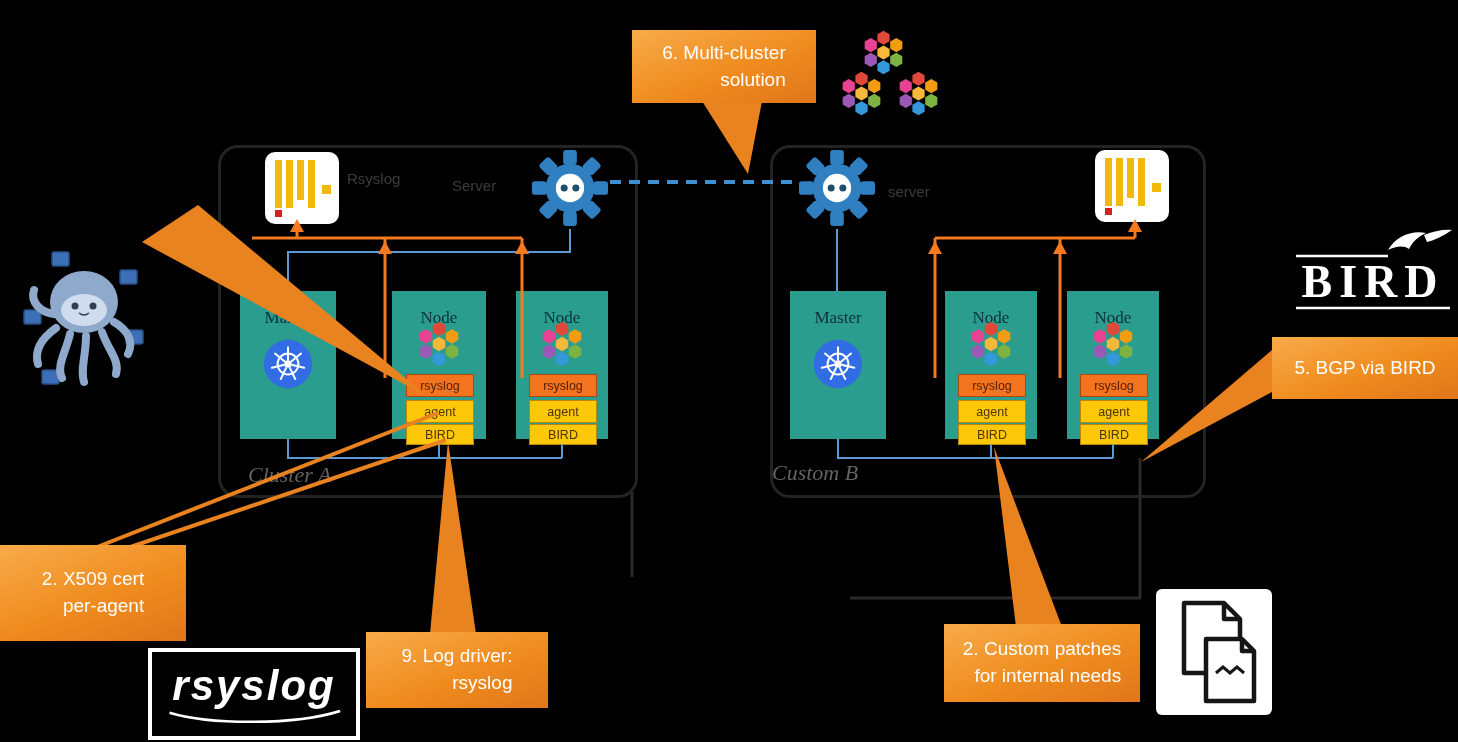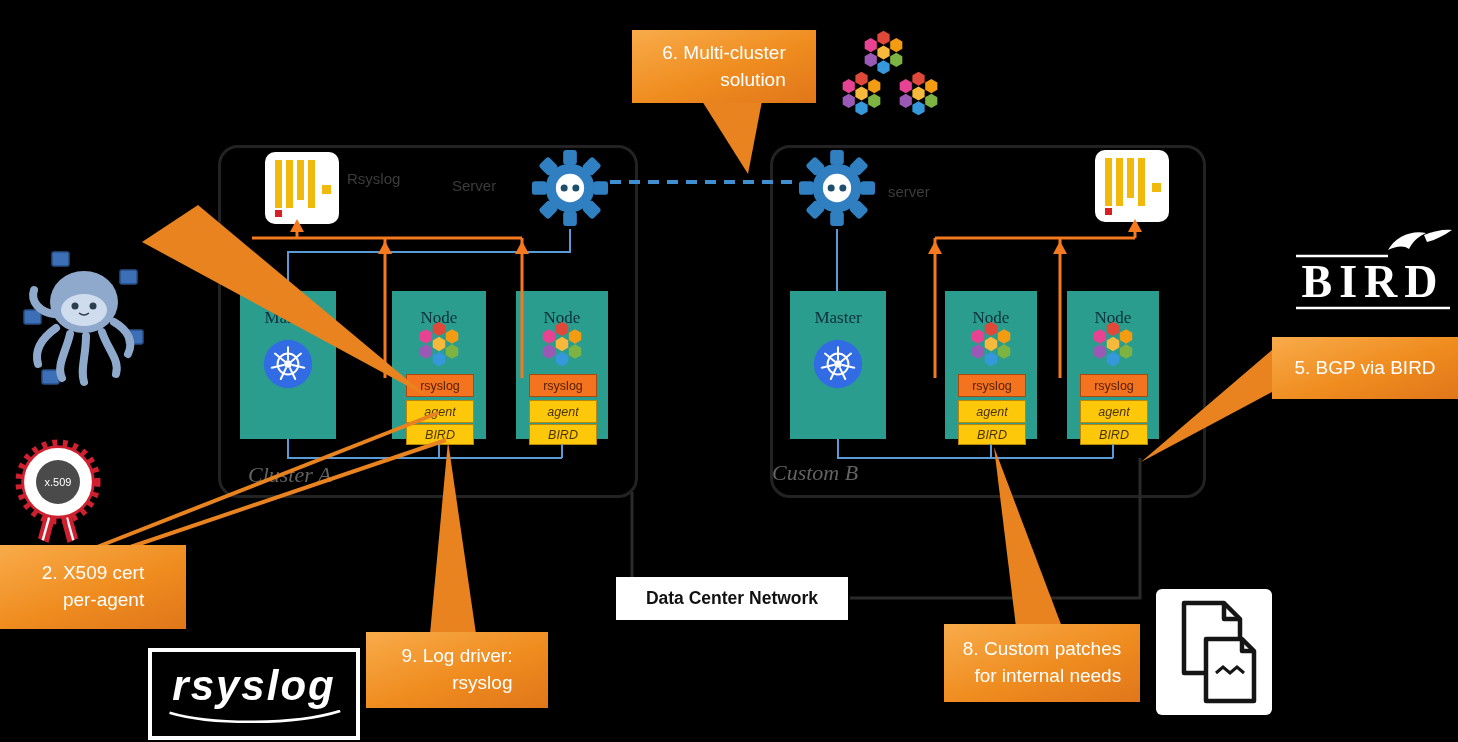--- a/index.html
+++ b/index.html
@@ -14,21 +14,21 @@
   .cluster-label{position:absolute;font-family:"Liberation Serif",serif;font-style:italic;
                  font-size:22px;color:#636363;z-index:2;}
   .faint{position:absolute;font-size:15px;color:#3c3c3c;z-index:2;}
   .logicon{position:absolute;width:74px;height:72px;background:#fff;border-radius:10px;z-index:2;}
   .gearwrap{position:absolute;width:78px;height:78px;z-index:2;}
   .knode{position:absolute;background:#2a9d8f;z-index:2;}
   .knode-title{font-family:"Liberation Serif",serif;font-size:17px;color:#0e2f3c;text-align:center;padding-top:17px;}
   .nodeicon{position:absolute;}
   .stackbox{position:absolute;z-index:3;display:flex;align-items:center;justify-content:center;font-size:12.5px;}
   .sb-o{background:#f4731f;border:1px solid #a84a0e;color:#511f04;}
-  .sb-y{background:#fec80a;border:1px solid #b8860b;color:#4a3500;font-style:italic;}
+  .sb-y{background:#fec80a;border:1px solid #b8860b;color:#4a3500;}
   .netbox{position:absolute;z-index:10;background:#fff;display:flex;align-items:center;justify-content:center;
           font-size:17.5px;font-weight:700;color:#111;}
   .lines{position:absolute;left:0;top:0;z-index:5;pointer-events:none;}
   .blk{stroke:#2a2a2a;stroke-width:3;fill:none;}
   .blu{stroke:#5b9bd5;stroke-width:2;fill:none;}
   .dash{stroke:#3f8fd2;stroke-width:4;stroke-dasharray:11 8;fill:none;}
   .org{stroke:#f4791f;stroke-width:3;fill:none;}
   .orgf{fill:#f4791f;}
   .beam{fill:#e8831f;}
   .beamline{stroke:#e8831f;stroke-width:4;}
@@ -274,31 +274,30 @@
 
     <polygon class="beam" points="142,242 198,205 428,397"></polygon>
     <line class="beamline" x1="92" y1="549" x2="438" y2="413"></line>
     <line class="beamline" x1="92" y1="560" x2="446" y2="440"></line>
     <polygon class="beam" points="430,634 476,634 448,441"></polygon>
     <polygon class="beam" points="1016,627 1062,627 994,447"></polygon>
     <polygon class="beam" points="1272,350 1272,392 1141,462"></polygon>
     <polygon class="beam" points="702,101 762,101 748,174"></polygon>
   </svg>
 
-  <div class="callout" style="left:0px;top:545px;width:186px;height:84px">2. X509 cert
+  <div class="callout" style="left:0px;top:545px;width:186px;height:96px">2. X509 cert
 per-agent</div>
   <div class="callout" style="left:366px;top:632px;width:182px;height:76px">9. Log driver:
 rsyslog</div>
-  <div class="callout" style="left:944px;top:624px;width:196px;height:78px">8. Custom patches
+  <div class="callout" style="left:944px;top:624px;width:196px;height:78px">2. Custom patches
 for internal needs</div>
   <div class="callout" style="left:1272px;top:337px;width:186px;height:62px">5. BGP via BIRD</div>
   <div class="callout" style="left:632px;top:30px;width:184px;height:73px">6. Multi-cluster
 solution</div>
 
-  <div class="netbox" style="left:616px;top:577px;width:232px;height:43px">Data Center Network</div>
 
   <div class="octo" style="left:22px;top:250px;width:125px;height:140px">
     <svg viewBox="0 0 125 140" width="125" height="140">
       <g fill="#3c6fb6" stroke="#274f86" stroke-width="1.5">
         <rect x="30" y="2" width="17" height="14" rx="2"></rect>
         <rect x="98" y="20" width="17" height="14" rx="2"></rect>
         <rect x="2" y="60" width="17" height="14" rx="2"></rect>
         <rect x="104" y="80" width="17" height="14" rx="2"></rect>
         <rect x="20" y="120" width="17" height="14" rx="2"></rect>
       </g>
@@ -311,36 +310,20 @@
         <path d="M32,64 C18,62 8,52 12,40"></path>
       </g>
       <ellipse cx="62" cy="52" rx="34" ry="31" fill="#8ea9cc"></ellipse>
       <ellipse cx="62" cy="60" rx="23" ry="16" fill="#cfdcee"></ellipse>
       <circle cx="53" cy="56" r="3.5" fill="#2c3e50"></circle>
       <circle cx="71" cy="56" r="3.5" fill="#2c3e50"></circle>
       <path d="M57,63 Q62,67 67,63" stroke="#2c3e50" stroke-width="1.5" fill="none"></path>
     </svg>
   </div>
 
-  <div class="badge" style="left:10px;top:438px;width:96px;height:107px">
-    <svg viewBox="0 0 100 112" width="96" height="107">
-      <g fill="#cf2030">
-        <polygon points="36,80 47,83 40,110 29,105"></polygon>
-        <polygon points="64,80 53,83 60,110 71,105"></polygon>
-      </g>
-      <g stroke="#fff" stroke-width="2.5">
-        <line x1="41" y1="82" x2="34" y2="107"></line>
-        <line x1="59" y1="82" x2="66" y2="107"></line>
-      </g>
-      <circle cx="50" cy="46" r="41" fill="none" stroke="#cf2030" stroke-width="7" stroke-dasharray="5 6"></circle>
-      <circle cx="50" cy="46" r="37" fill="#ffffff" stroke="#cf2030" stroke-width="3"></circle>
-      <circle cx="50" cy="46" r="23" fill="#4a4a4a"></circle>
-      <text x="50" y="50" text-anchor="middle" font-size="11.5" fill="#ffffff" font-family="Liberation Sans, sans-serif">x.509</text>
-    </svg>
-  </div>
 
   <div class="logo-rsyslog" style="left:148px;top:648px;width:204px;height:84px">
     <div class="rsyslog-text">rsyslog</div>
     <svg viewBox="0 0 206 18" width="196" height="16">
       <path d="M8,3 C55,17 150,17 200,1" stroke="#fff" stroke-width="3" fill="none"></path>
     </svg>
   </div>
 
   <div class="logo-bird" style="left:1292px;top:228px;width:162px;height:96px">
     <svg viewBox="0 0 162 96" width="162" height="96">

